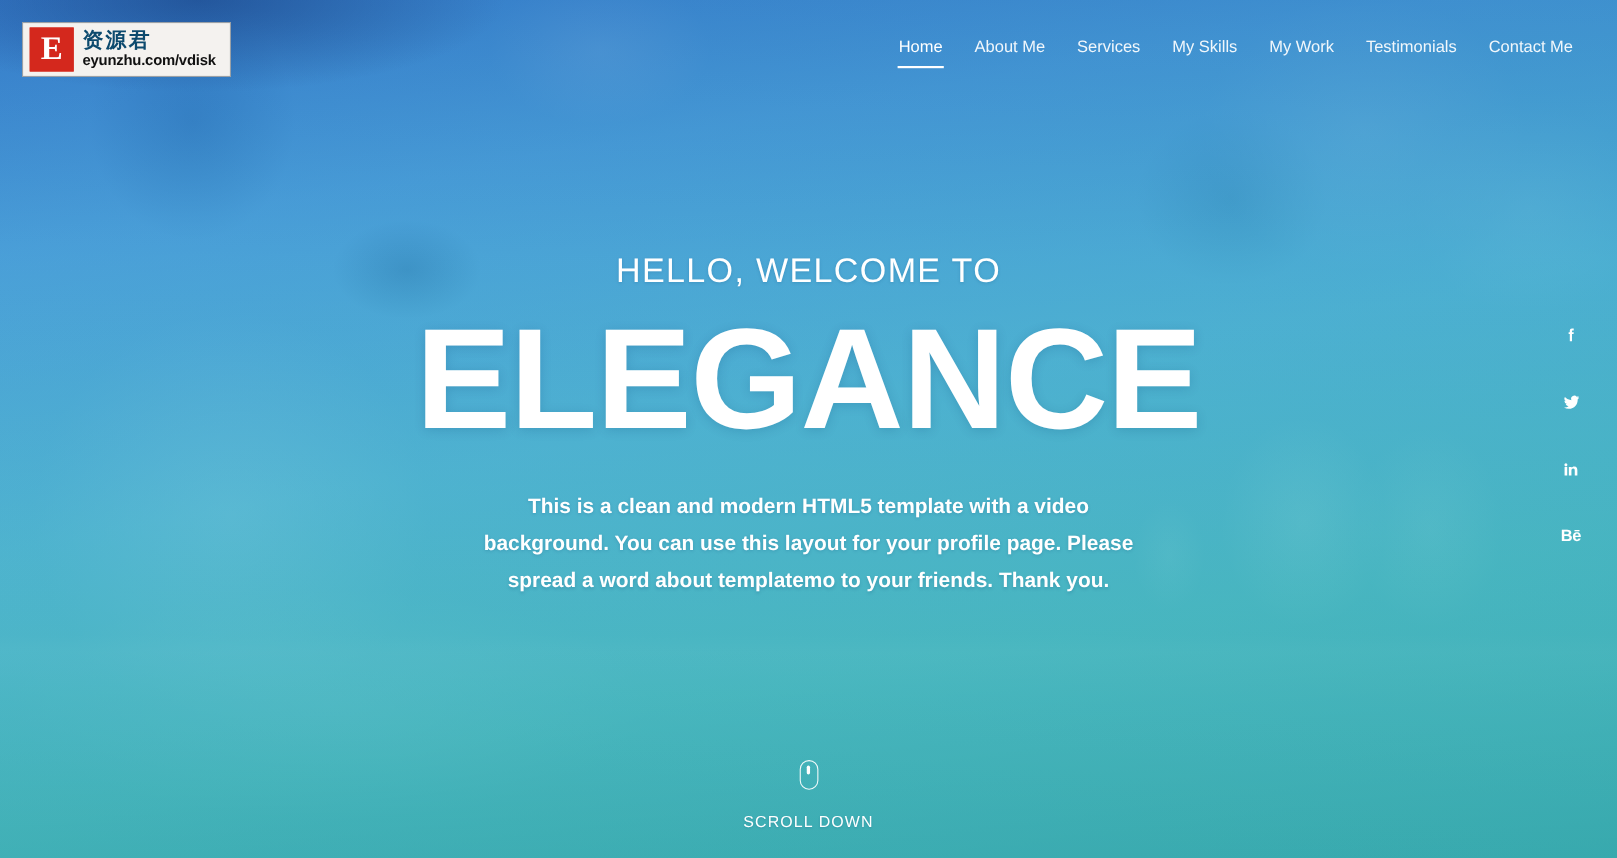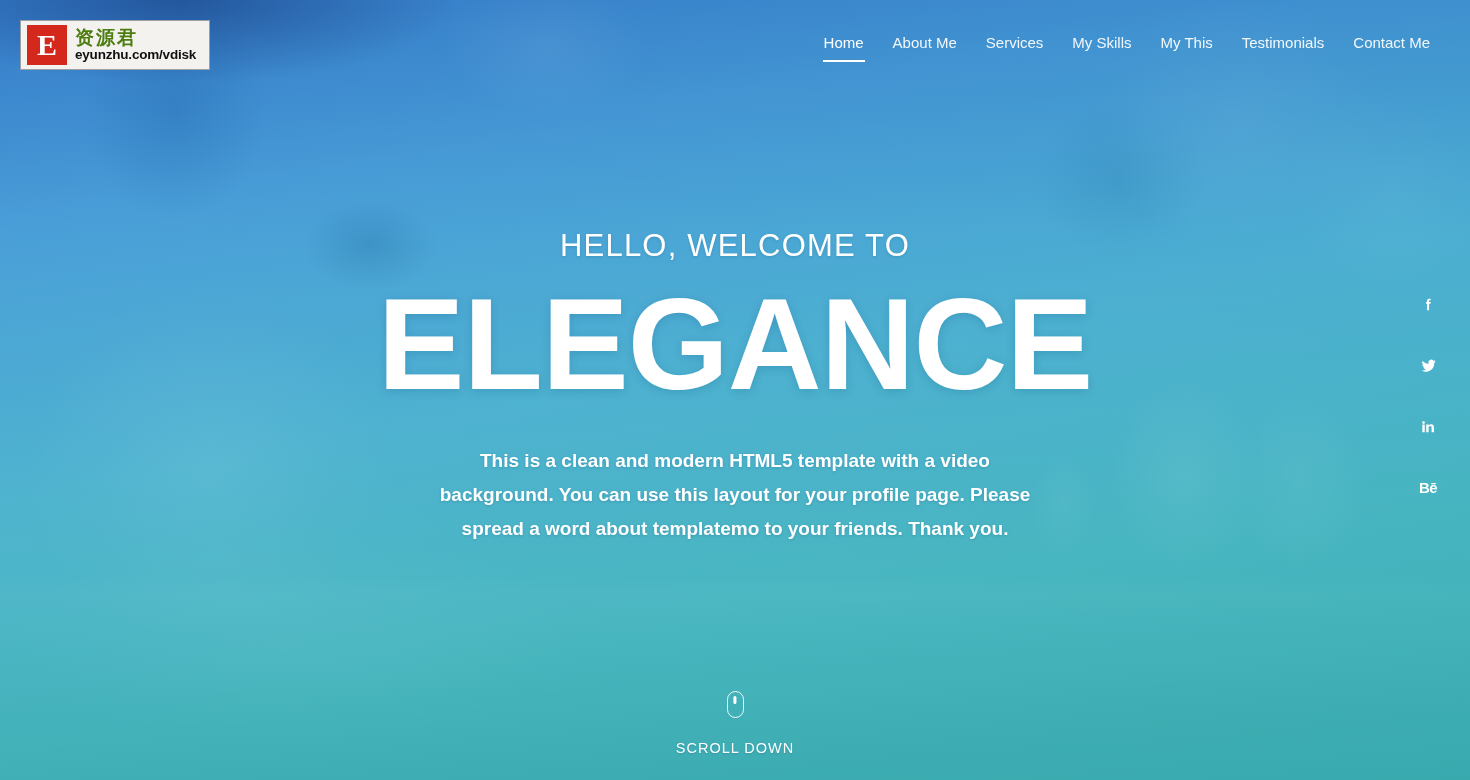--- a/index.html
+++ b/index.html
@@ -91,21 +91,21 @@
     display:flex; align-items:center; justify-content:center;
     border:2px solid #d4281d;
   }
   .logo-mark span {
     font-family:"Liberation Serif", serif;
     font-weight:bold; font-size:30px; color:#fff; line-height:1;
   }
   .logo-text { margin-left:8px; line-height:1; }
   .logo-cn {
     font-family:"DejaVu Sans", sans-serif;
-    font-size:19px; font-weight:bold; color:#4d7c0f;
+    font-size:19px; font-weight:bold; color:#0c4a6e;
     letter-spacing:2px; display:block;
   }
   .logo-url {
     font-family:"Liberation Sans", sans-serif;
     font-size:13.5px; font-weight:bold; color:#111;
     display:block; margin-top:1px; letter-spacing:-.2px;
   }
 
   
   .nav {
@@ -216,21 +216,21 @@
       <span class="logo-cn">资源君</span>
       <span class="logo-url">eyunzhu.com/vdisk</span>
     </div>
   </div>
 
   <nav class="nav">
     <a class="nav-item active" href="#">Home</a>
     <a class="nav-item" href="#">About Me</a>
     <a class="nav-item" href="#">Services</a>
     <a class="nav-item" href="#">My Skills</a>
-    <a class="nav-item" href="#">My This</a>
+    <a class="nav-item" href="#">My Work</a>
     <a class="nav-item" href="#">Testimonials</a>
     <a class="nav-item" href="#">Contact Me</a>
   </nav>
 
   <div class="hero-content">
     <div class="welcome">HELLO, WELCOME TO</div>
     <h1 class="title">ELEGANCE</h1>
     <p class="desc">This is a clean and modern HTML5 template with a video background. You can use this layout for your profile page. Please spread a word about templatemo to your friends. Thank you.</p>
   </div>
 

